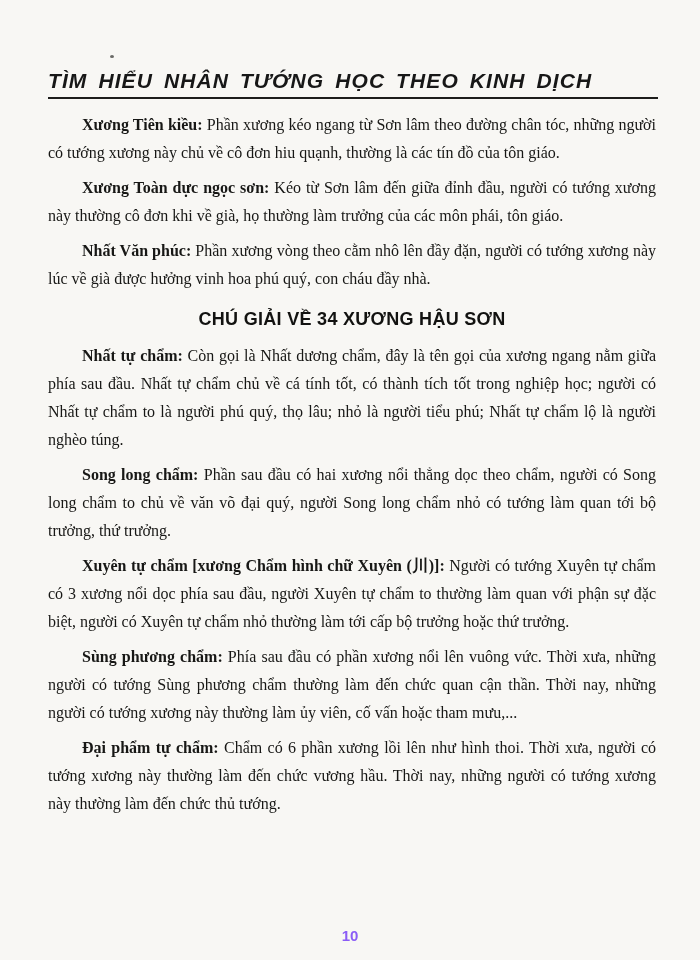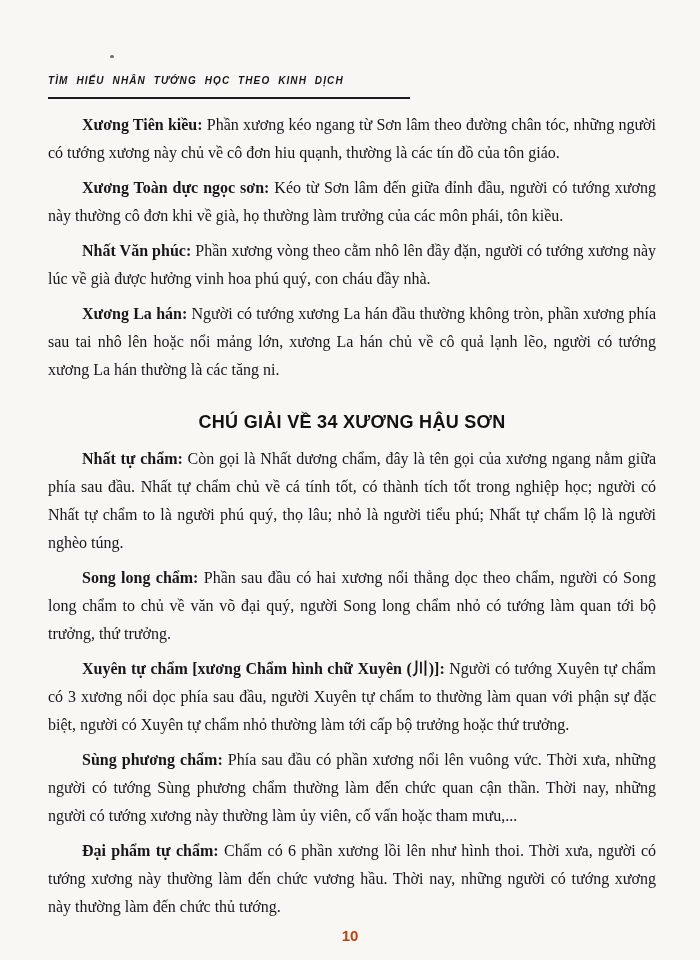--- a/index.html
+++ b/index.html
@@ -29,21 +29,21 @@
     border-radius: 50%;
   }
   .running-header {
     margin-bottom: 12px;
   }
   .running-title {
     display: inline-block;
     font-family: "Liberation Sans", sans-serif;
     font-weight: 700;
     font-style: italic;
-    font-size: 10px;
+    font-size: 21px;
     letter-spacing: 1.1px;
     word-spacing: 4px;
     line-height: 22px;
     color: #171717;
     border-bottom: 2px solid #1d1d1b;
     padding: 0 66px 5px 0;
     white-space: nowrap;
     text-align: right;
   }
   .body-text p {
@@ -56,62 +56,58 @@
   }
   .body-text p b {
     font-weight: 700;
   }
   .section-heading {
     font-family: "Liberation Sans", sans-serif;
     font-weight: 700;
     font-size: 18px;
     letter-spacing: 0.3px;
     text-align: center;
-    margin: 28px 0 12px 0;
+    margin: 16px 0 12px 0;
     color: #121210;
   }
   .page-number {
     position: absolute;
     left: 0;
     right: 0;
     bottom: 16px;
     text-align: center;
     font-family: "Liberation Sans", sans-serif;
     font-weight: 700;
     font-size: 15px;
-    color: #c2410c;
+    color: #8b5cf6;
   }
 </style>
 </head>
 <body>
 
 <div class="page">
 
   <span class="ink-speck"></span>
 
   <div class="running-header">
     <span class="running-title">TÌM HIỂU NHÂN TƯỚNG HỌC THEO KINH DỊCH</span>
   </div>
 
   <div class="body-text">
     <p>
       <b>Xương Tiên kiều:</b>
       <span>Phần xương kéo ngang từ Sơn lâm theo đường chân tóc, những người có tướng xương này chủ về cô đơn hiu quạnh, thường là các tín đồ của tôn giáo.</span>
     </p>
     <p>
       <b>Xương Toàn dực ngọc sơn:</b>
-      <span>Kéo từ Sơn lâm đến giữa đỉnh đầu, người có tướng xương này thường cô đơn khi về già, họ thường làm trưởng của các môn phái, tôn kiều.</span>
+      <span>Kéo từ Sơn lâm đến giữa đỉnh đầu, người có tướng xương này thường cô đơn khi về già, họ thường làm trưởng của các môn phái, tôn giáo.</span>
     </p>
     <p>
       <b>Nhất Văn phúc:</b>
       <span>Phần xương vòng theo cằm nhô lên đầy đặn, người có tướng xương này lúc về già được hưởng vinh hoa phú quý, con cháu đầy nhà.</span>
-    </p>
-    <p>
-      <b>Xương La hán:</b>
-      <span>Người có tướng xương La hán đầu thường không tròn, phần xương phía sau tai nhô lên hoặc nổi mảng lớn, xương La hán chủ về cô quả lạnh lẽo, người có tướng xương La hán thường là các tăng ni.</span>
     </p>
   </div>
 
   <h2 class="section-heading">CHÚ GIẢI VỀ 34 XƯƠNG HẬU SƠN</h2>
 
   <div class="body-text">
     <p>
       <b>Nhất tự chẩm:</b>
       <span>Còn gọi là Nhất dương chẩm, đây là tên gọi của xương ngang nằm giữa phía sau đầu. Nhất tự chẩm chủ về cá tính tốt, có thành tích tốt trong nghiệp học; người có Nhất tự chẩm to là người phú quý, thọ lâu; nhỏ là người tiểu phú; Nhất tự chẩm lộ là người nghèo túng.</span>
     </p>

